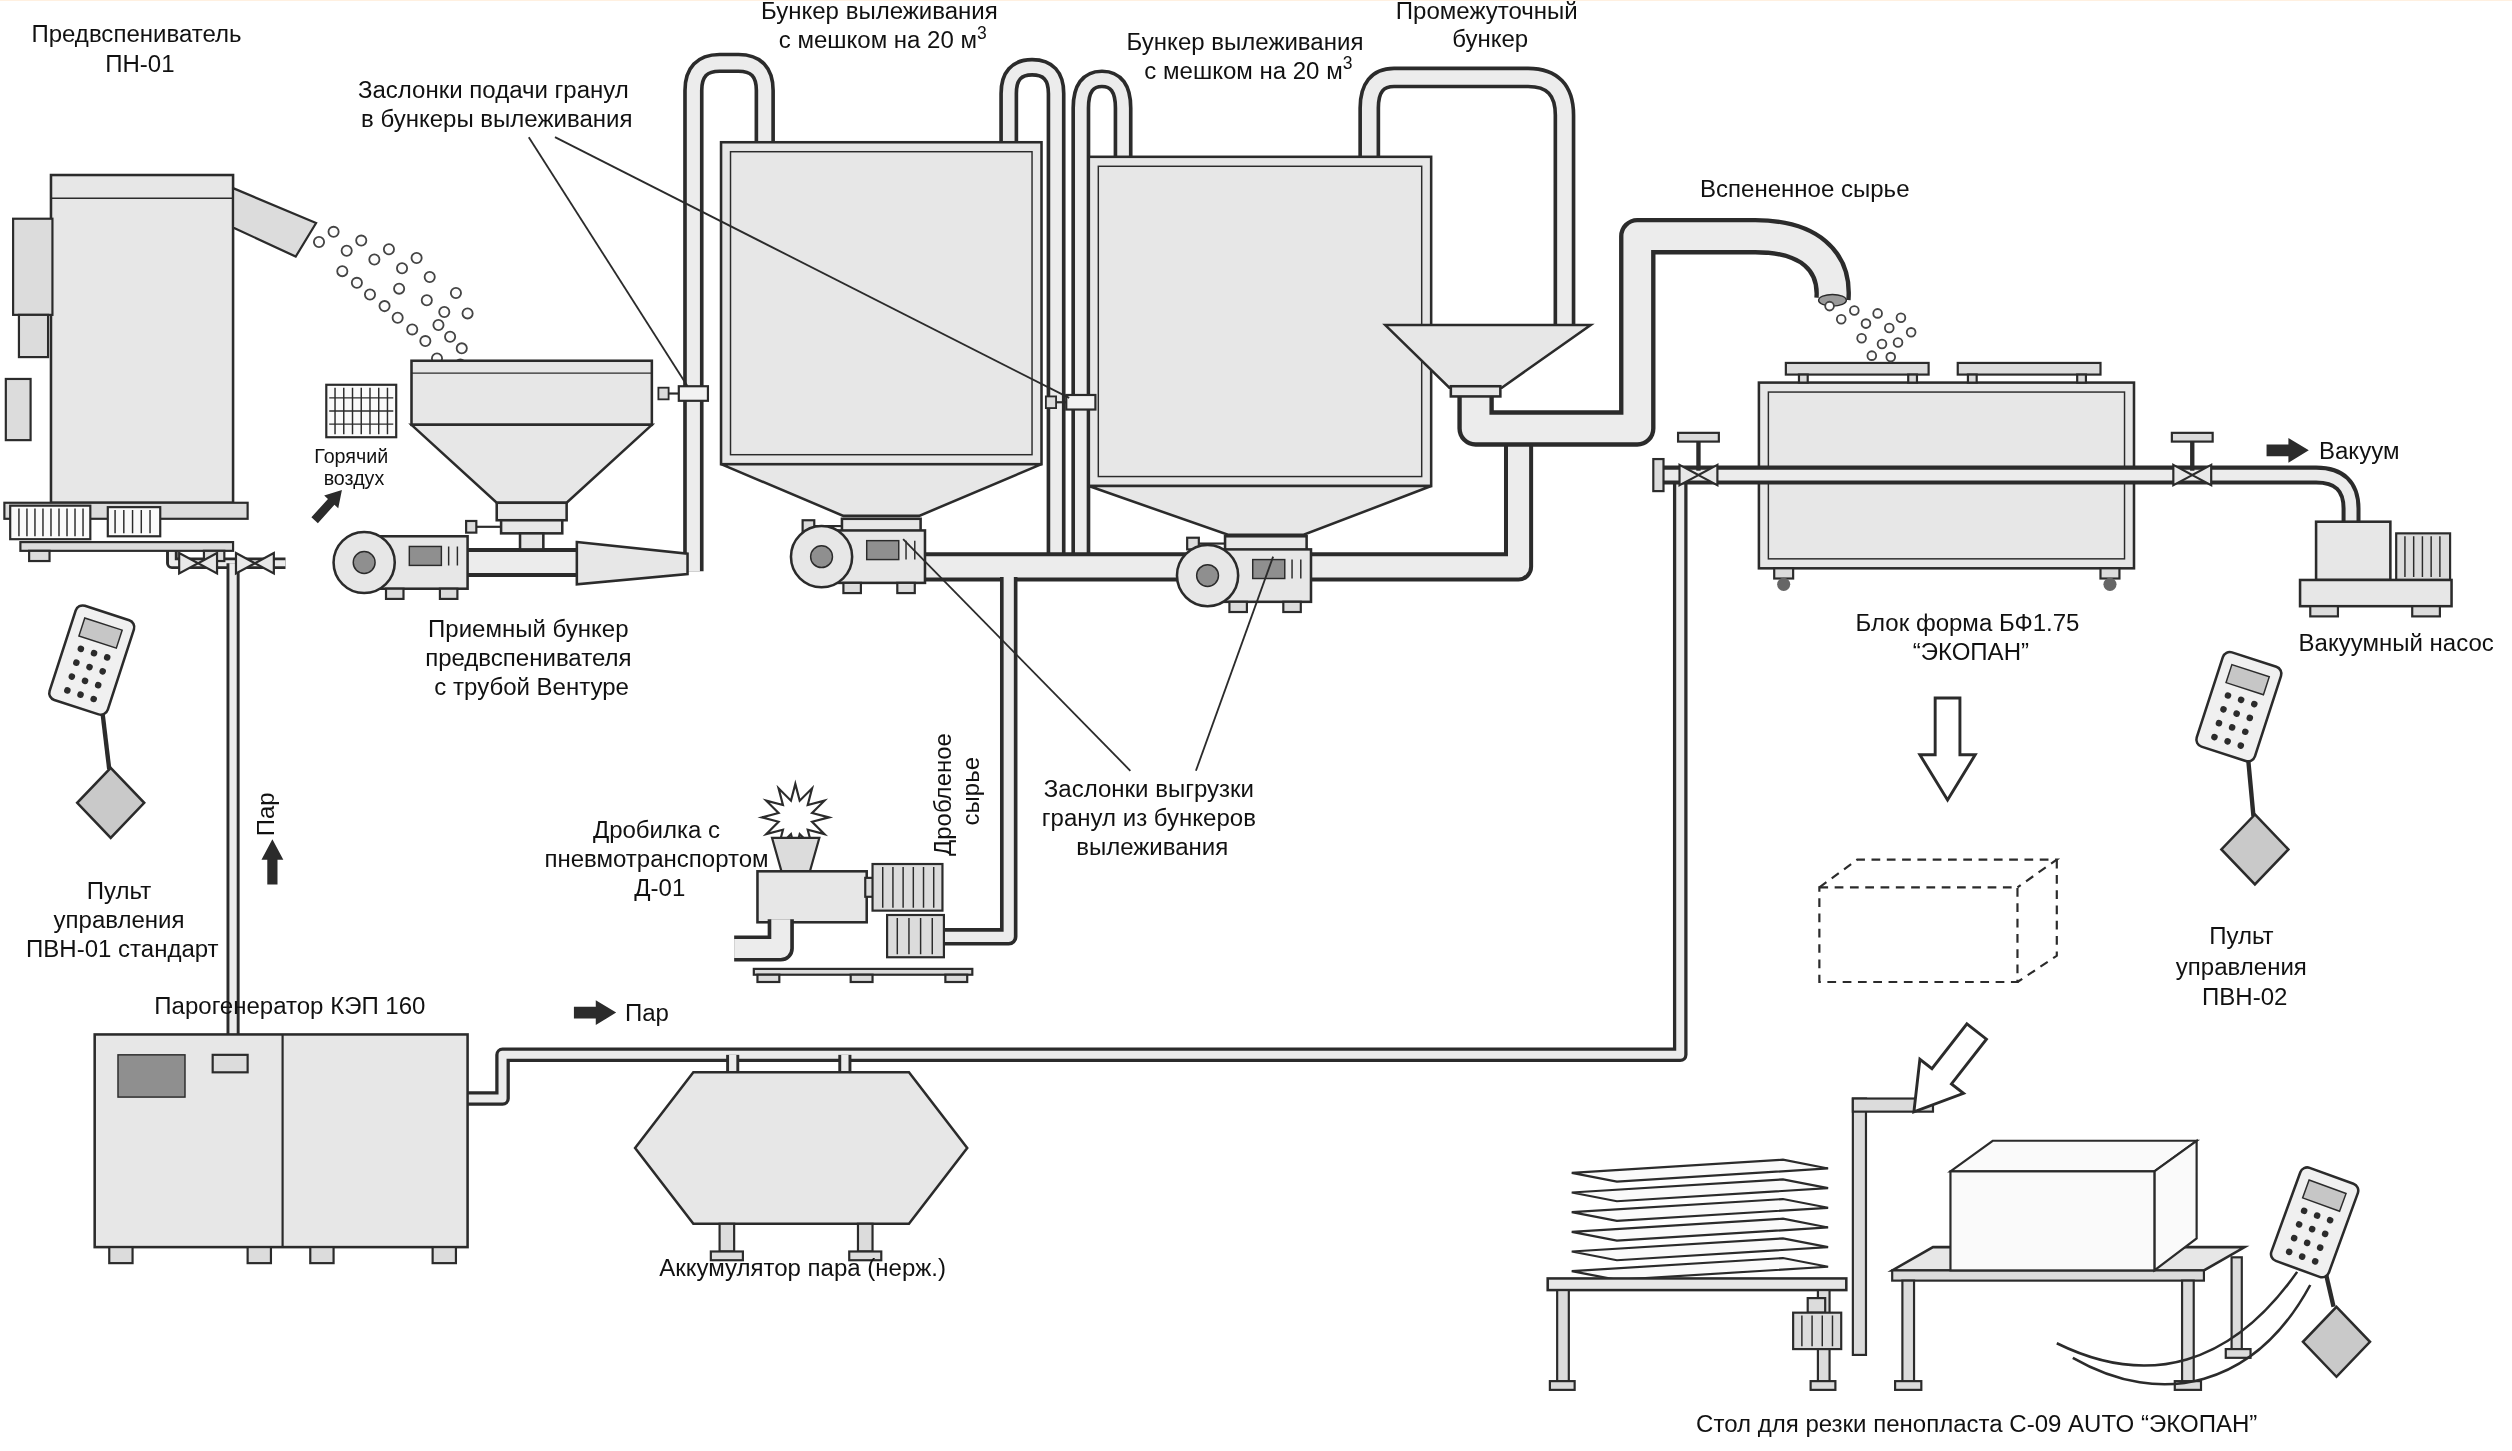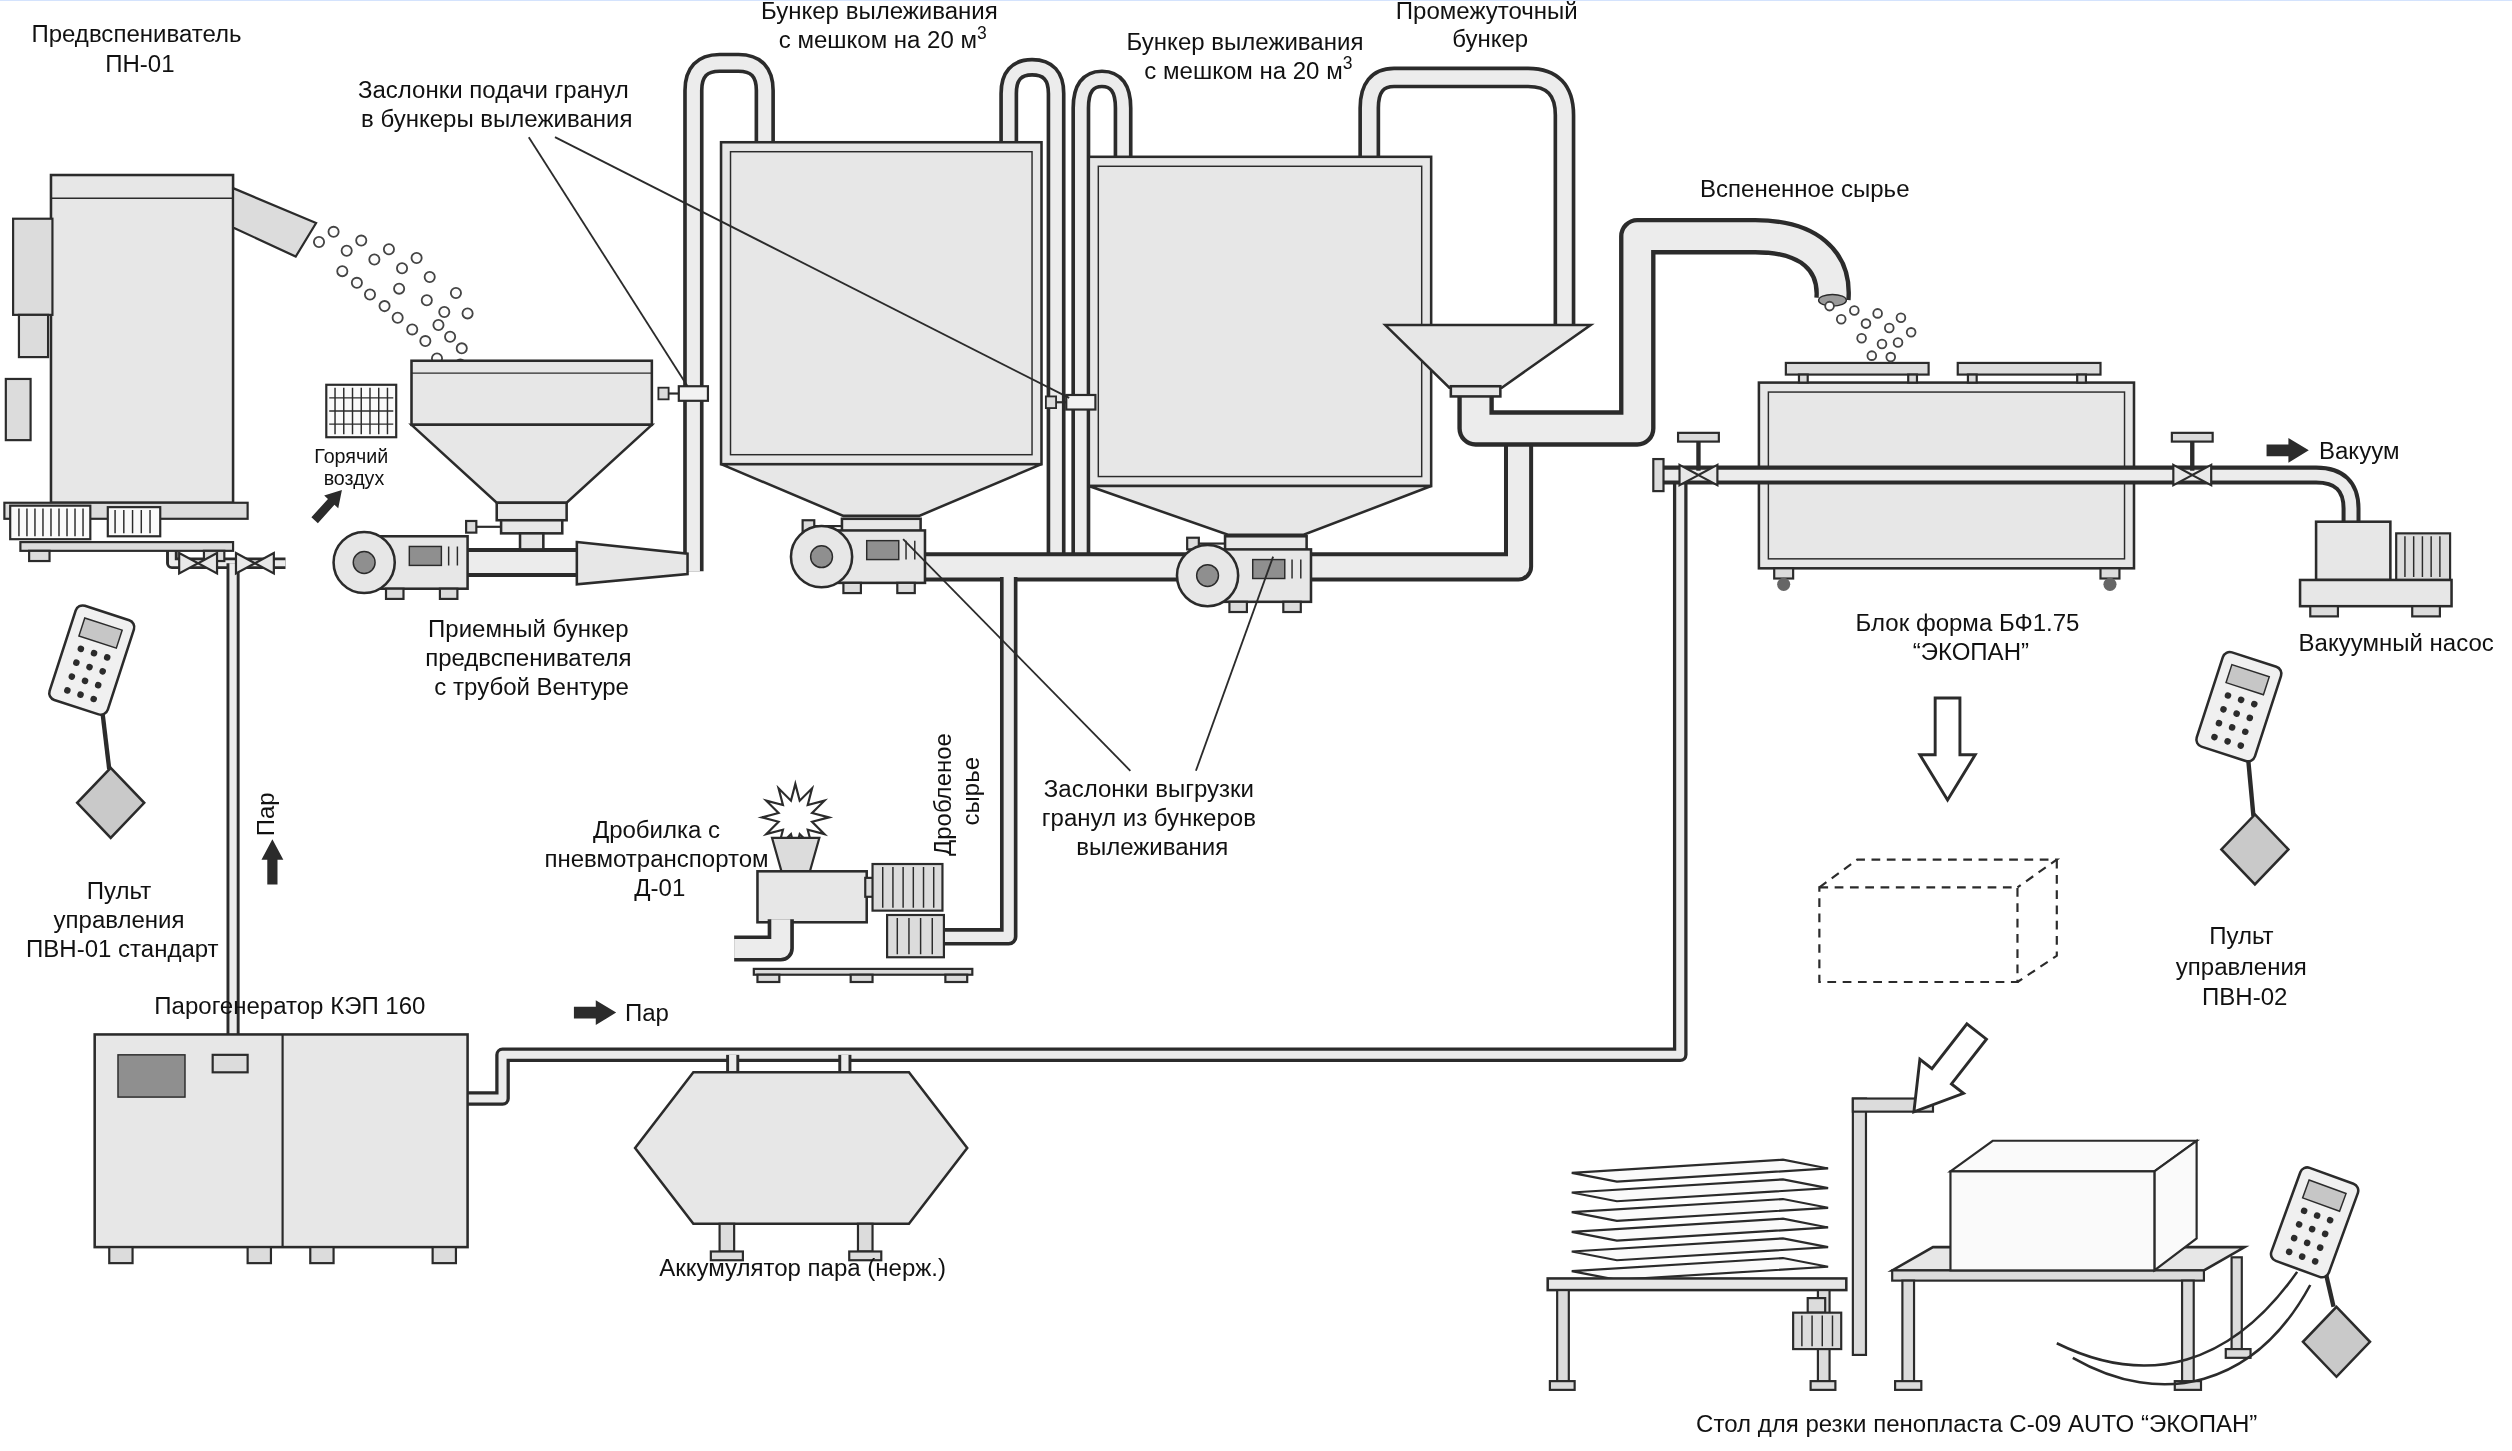--- a/index.html
+++ b/index.html
@@ -1,16 +1,16 @@
 <!DOCTYPE html>
 <html style="font-size:11.7px"><head>
 <meta charset="utf-8">
 <style>
   html,body{margin:0;padding:0;background:#ffffff}
-  .stage{width:2512px;height:1452px;position:relative;background:#3b82f6}
+  .stage{width:2512px;height:1452px;position:relative;background:#fdba74}
   svg{display:block}
   text{font-family:"Liberation Sans","DejaVu Sans",sans-serif;font-size:33px;fill:#111}
   .small{font-size:27px}
   .mach{fill:#e7e7e7;stroke:#2b2b2b;stroke-width:3.5}
   .mach2{fill:#dcdcdc;stroke:#2b2b2b;stroke-width:3}
   .lite{fill:#fafafa;stroke:#2b2b2b;stroke-width:3}
   .dark{fill:#8f8f8f;stroke:#2b2b2b;stroke-width:2}
   .thin{fill:none;stroke:#2b2b2b;stroke-width:2}
   .med{fill:none;stroke:#2b2b2b;stroke-width:3}
   .ptr{fill:none;stroke:#2b2b2b;stroke-width:2.5}

